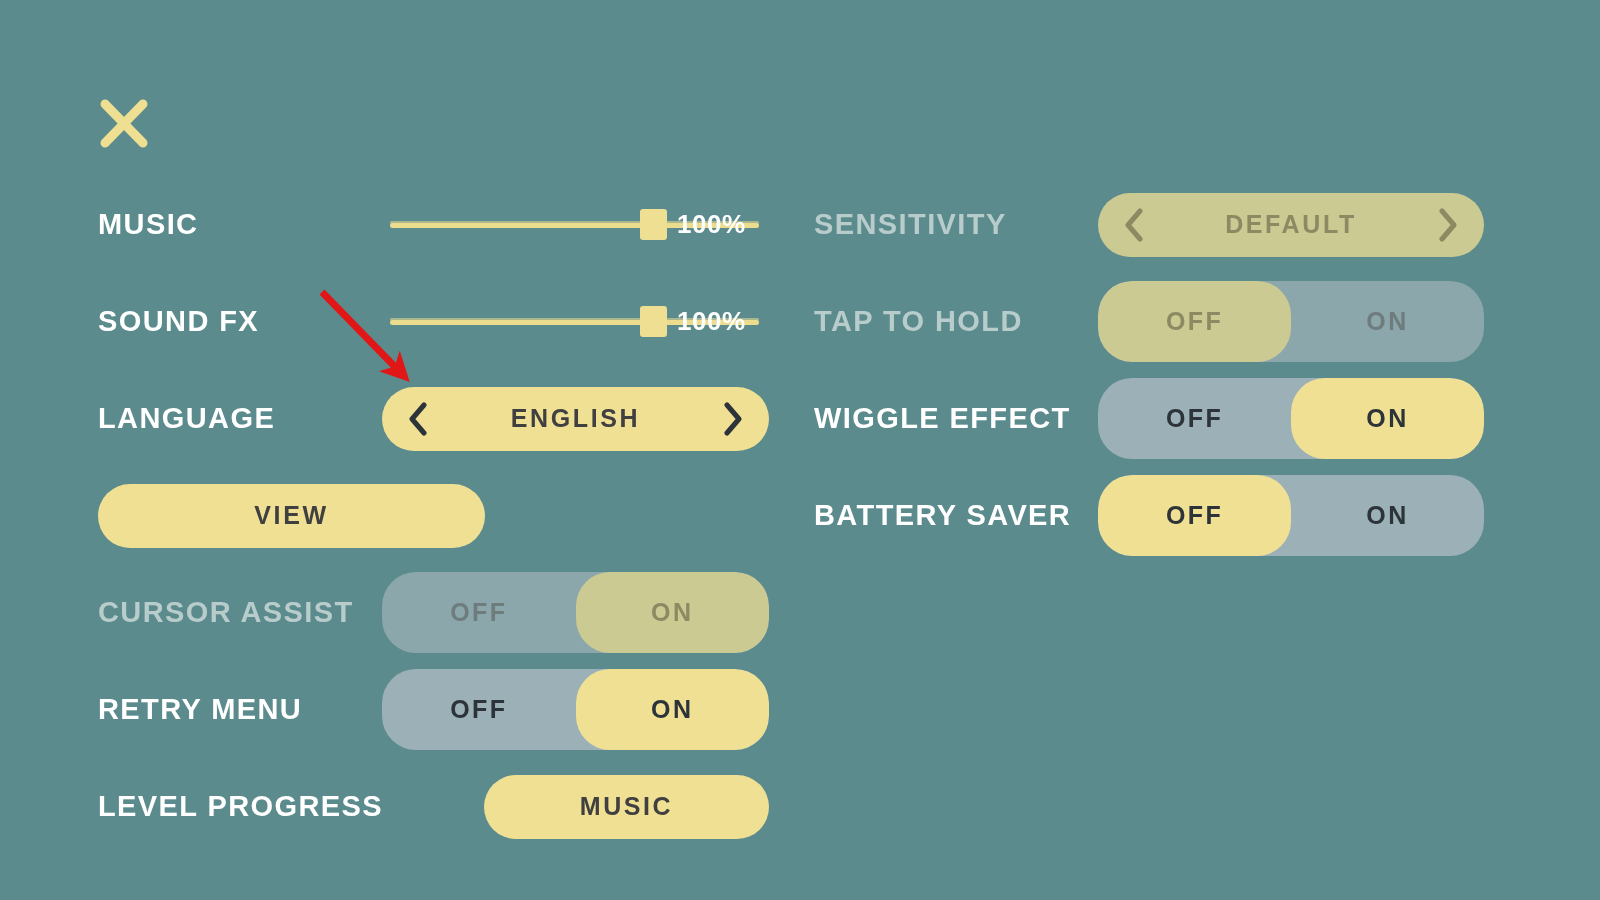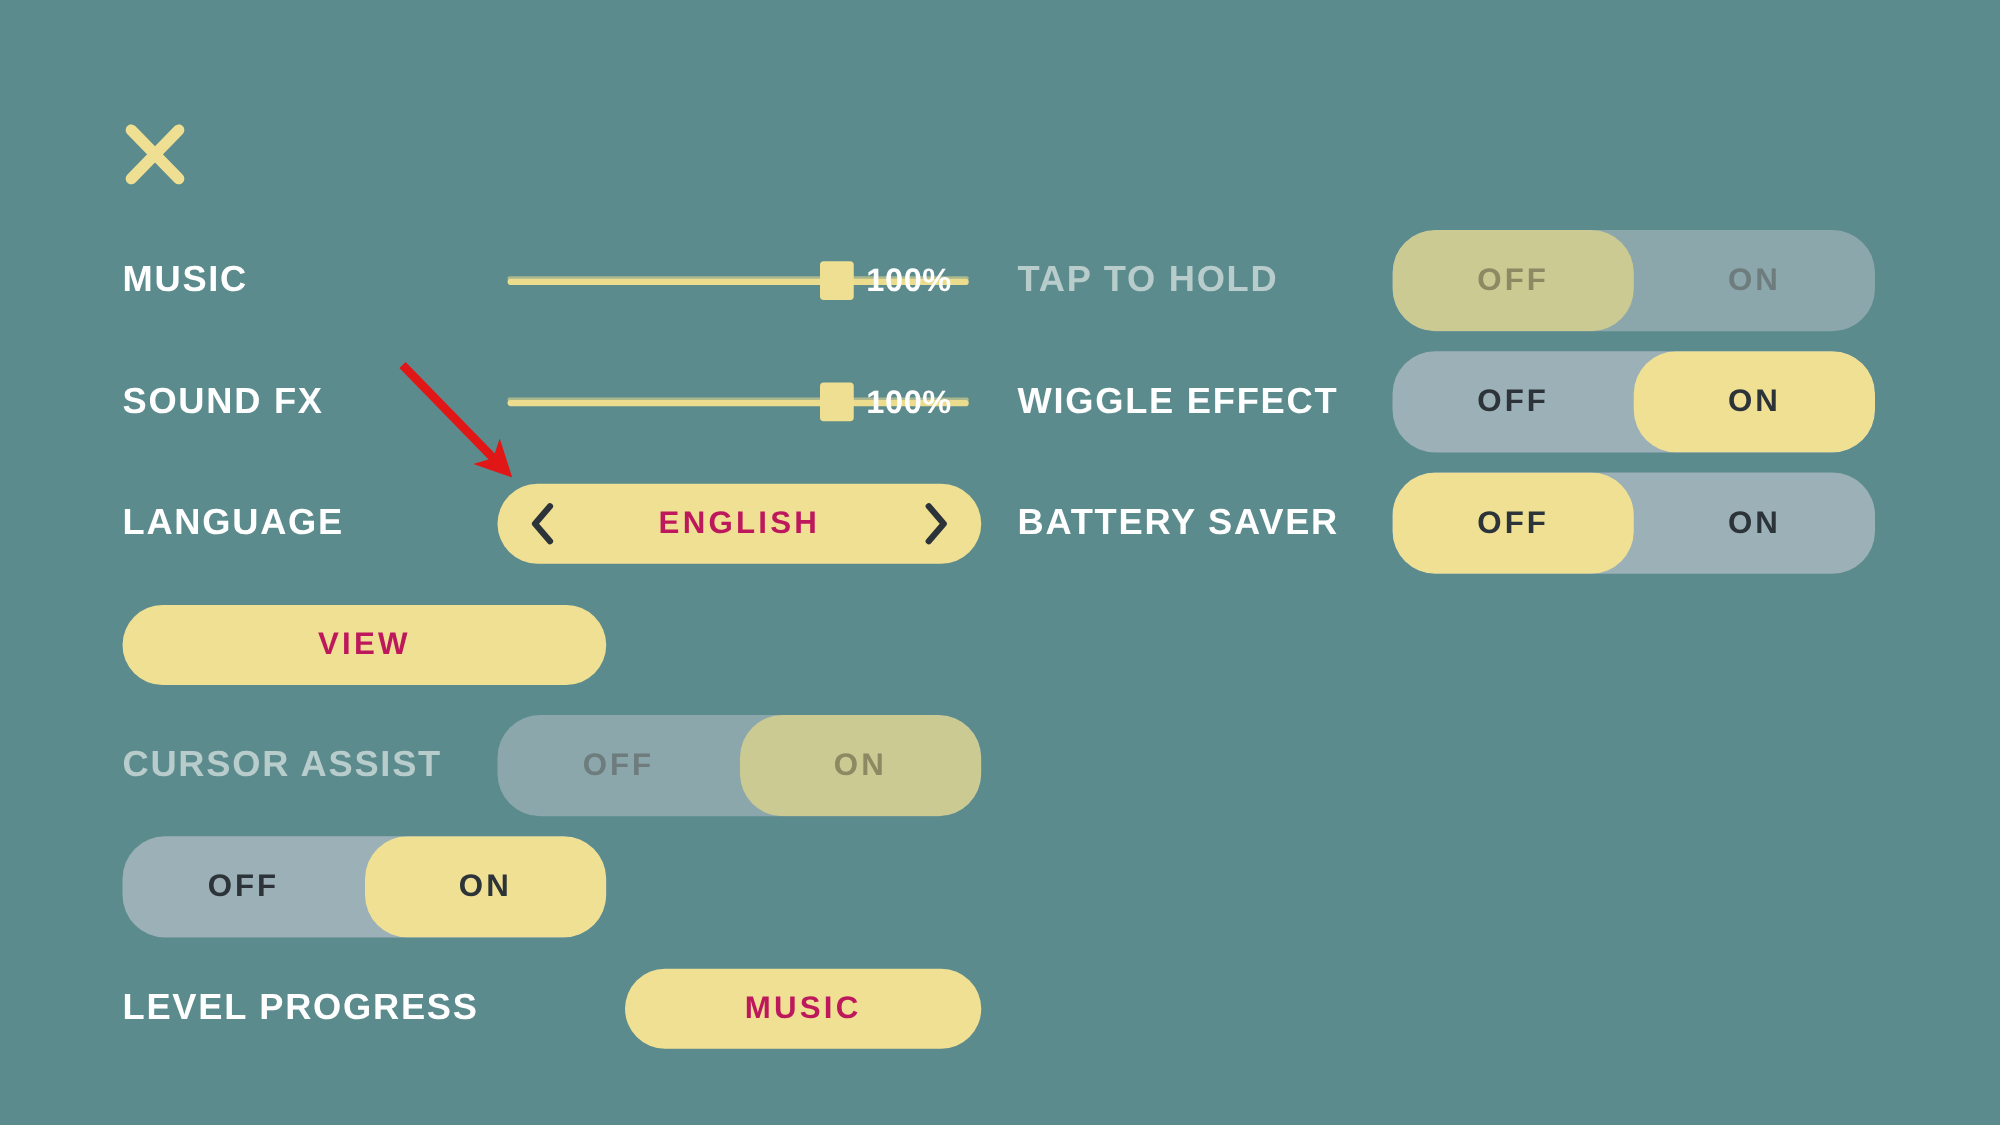--- a/index.html
+++ b/index.html
@@ -39,21 +39,20 @@
     top: 176px;
   }
   .col-left  { left: 98px; }
   .col-right { left: 814px; }
 
   .row {
     height: 97px;
     display: flex;
     align-items: center;
     position: relative;
-    gap: 16px;
   }
 
   .label {
     color: #ffffff;
     font-size: 29px;
     font-weight: bold;
     letter-spacing: 1.4px;
     white-space: nowrap;
     line-height: 1;
   }
@@ -127,21 +126,21 @@
     justify-content: center;
     position: relative;
     cursor: pointer;
     box-sizing: border-box;
   }
   .pill.disabled {
     background: #ccca93;
     cursor: default;
   }
   .pill-text {
-    color: #be185d;
+    color: #404040;
     font-size: 25px;
     font-weight: bold;
     letter-spacing: 2.6px;
     white-space: nowrap;
   }
   .pill.disabled .pill-text { color: #8b8a63; }
 
   .arrow {
     position: absolute;
     width: 24px;
@@ -267,20 +266,21 @@
       <div class="label disabled">CURSOR ASSIST</div>
       <div class="control">
         <div class="toggle disabled" style="width:387px">
           <div class="toggle-seg">OFF</div>
           <div class="toggle-seg active">ON</div>
         </div>
       </div>
     </div>
 
     <div class="row">
+      <div class="label">RETRY MENU</div>
       <div class="control">
         <div class="toggle" style="width:387px">
           <div class="toggle-seg">OFF</div>
           <div class="toggle-seg active">ON</div>
         </div>
       </div>
     </div>
 
     <div class="row">
       <div class="label">LEVEL PROGRESS</div>
@@ -288,20 +288,38 @@
         <div class="pill" style="width:285px">
           <div class="pill-text">MUSIC</div>
         </div>
       </div>
     </div>
 
   </div>
 
   <div class="col col-right">
 
+    <div class="row">
+      <div class="label disabled">SENSITIVITY</div>
+      <div class="control">
+        <div class="pill disabled" style="width:386px">
+          <div class="arrow arrow-left">
+            <svg viewBox="0 0 24 34" width="24" height="34" aria-hidden="true">
+              <path d="M18 3 L6 17 L18 31" fill="none" stroke="#8b8a63" stroke-width="5" stroke-linecap="round" stroke-linejoin="round"></path>
+            </svg>
+          </div>
+          <div class="pill-text">DEFAULT</div>
+          <div class="arrow arrow-right">
+            <svg viewBox="0 0 24 34" width="24" height="34" aria-hidden="true">
+              <path d="M6 3 L18 17 L6 31" fill="none" stroke="#8b8a63" stroke-width="5" stroke-linecap="round" stroke-linejoin="round"></path>
+            </svg>
+          </div>
+        </div>
+      </div>
+    </div>
 
     <div class="row">
       <div class="label disabled">TAP TO HOLD</div>
       <div class="control">
         <div class="toggle disabled" style="width:386px">
           <div class="toggle-seg active">OFF</div>
           <div class="toggle-seg">ON</div>
         </div>
       </div>
     </div>

